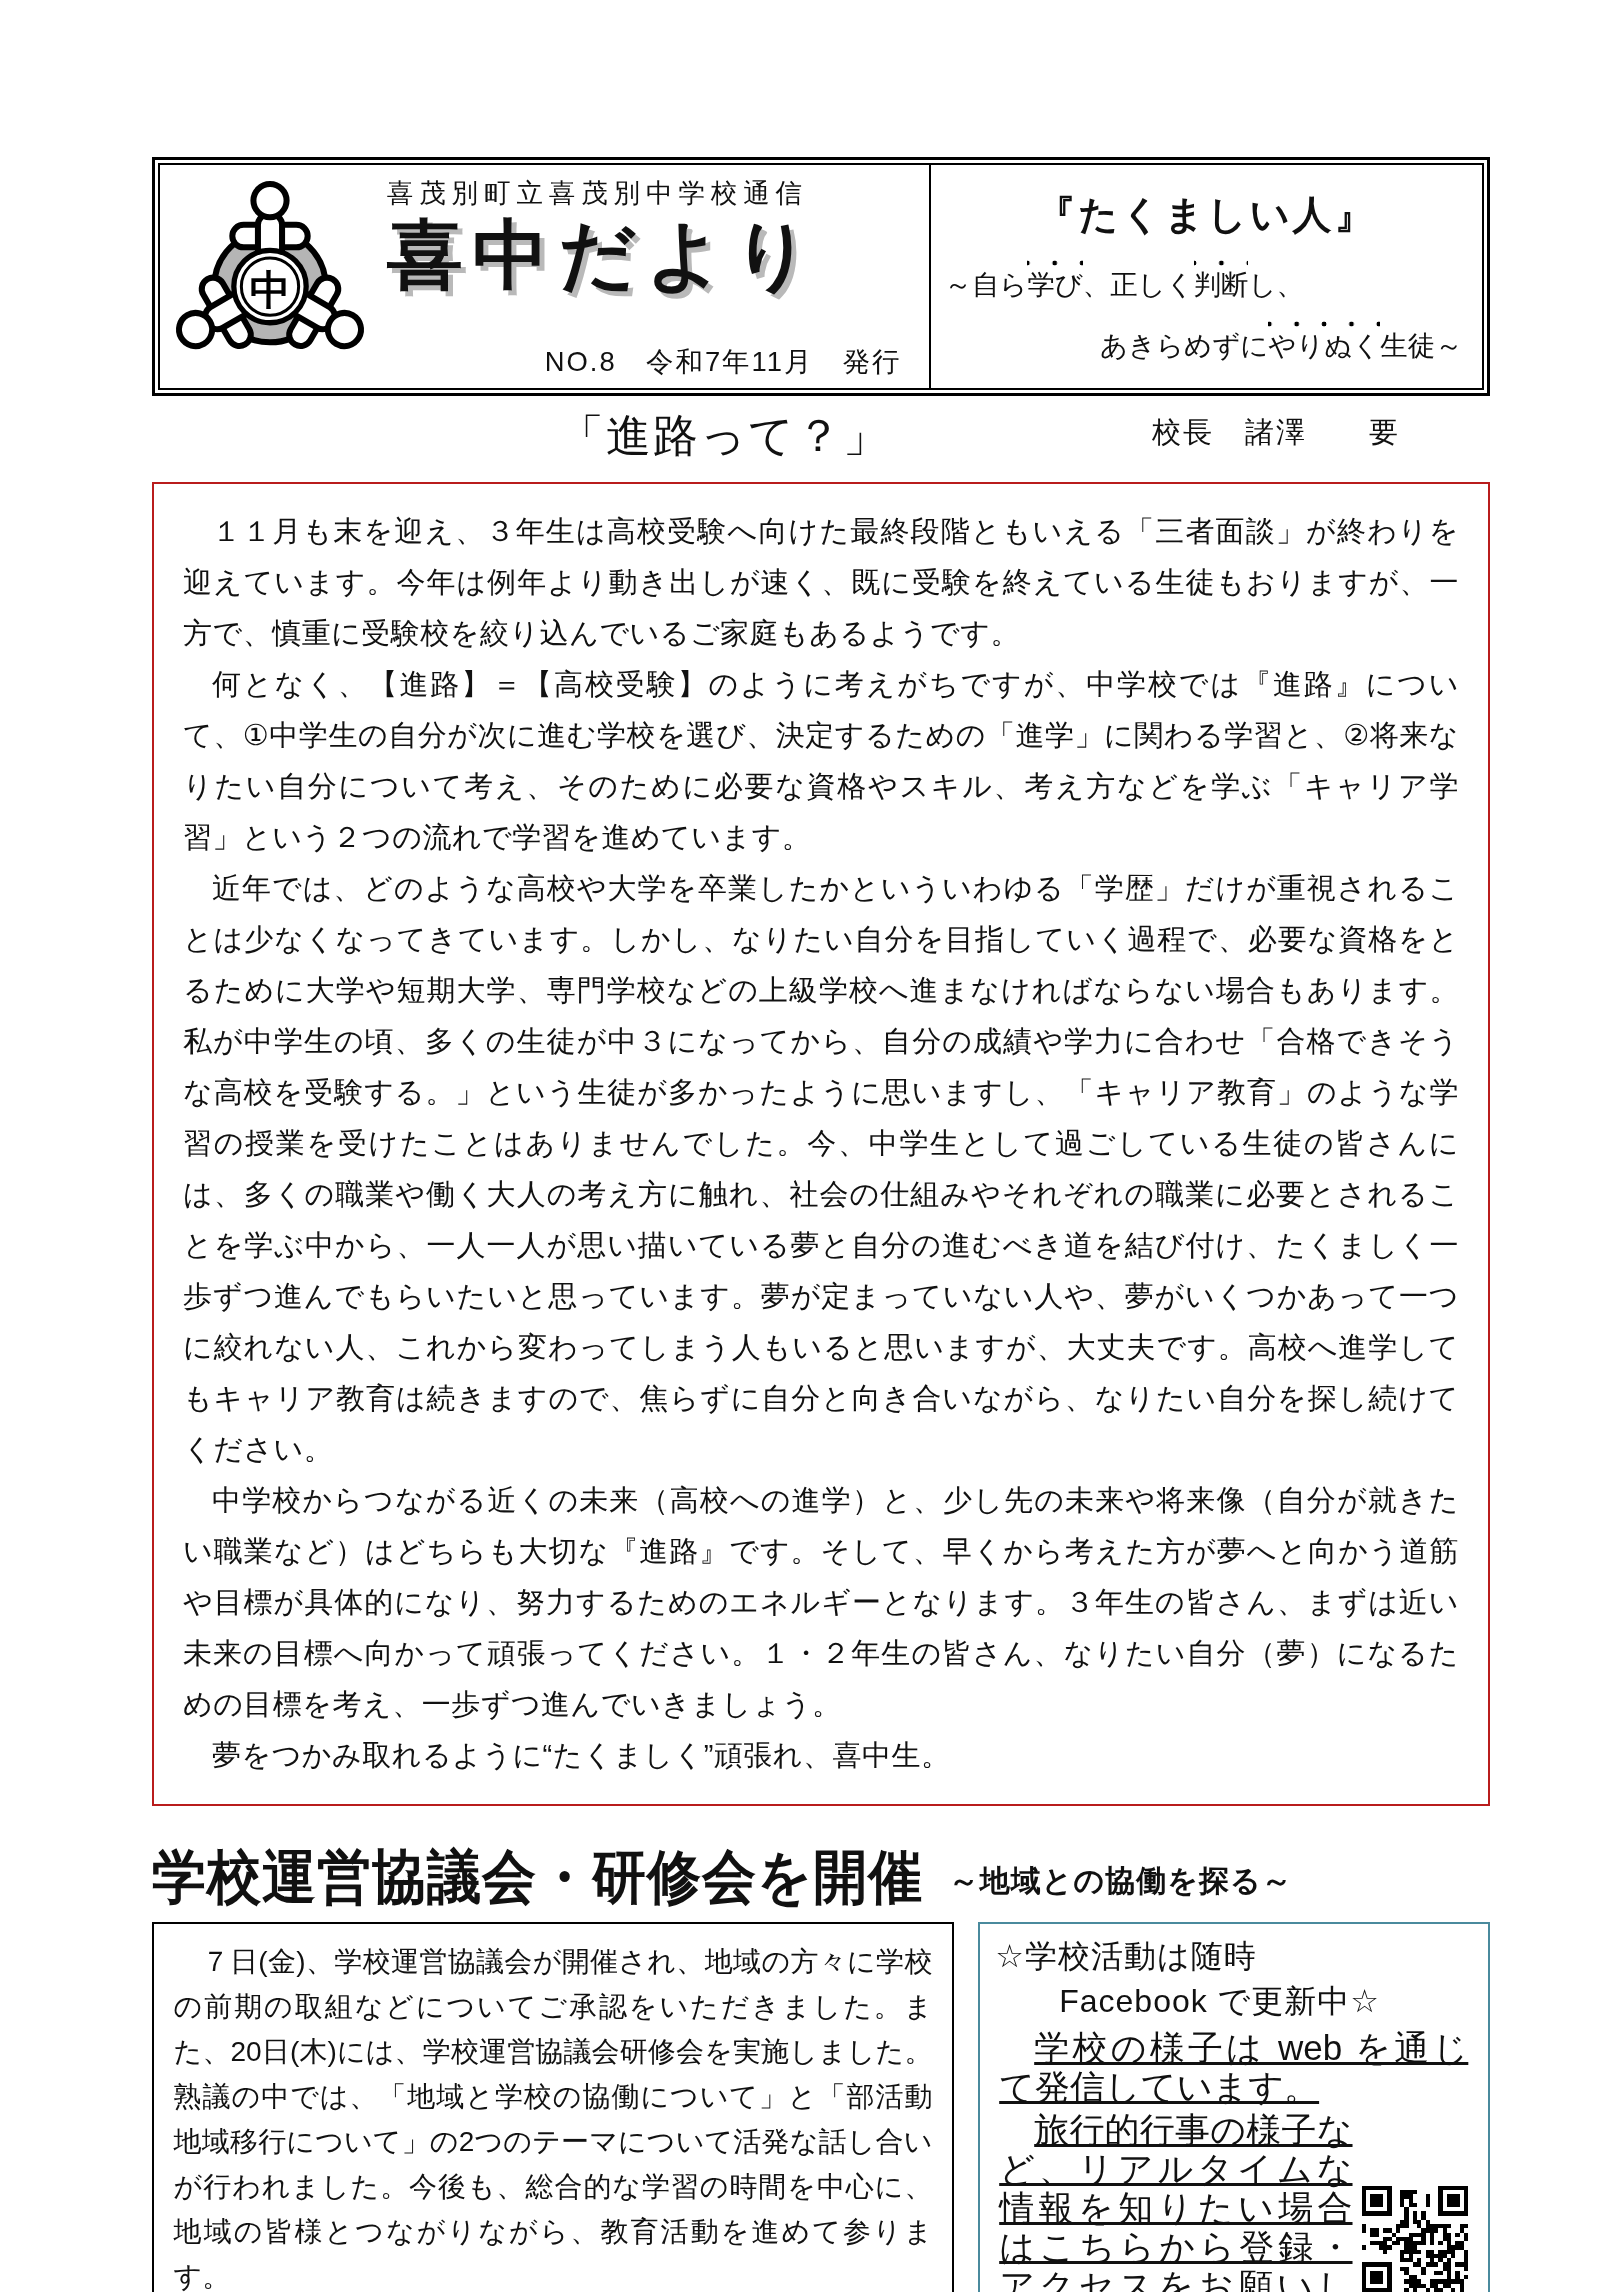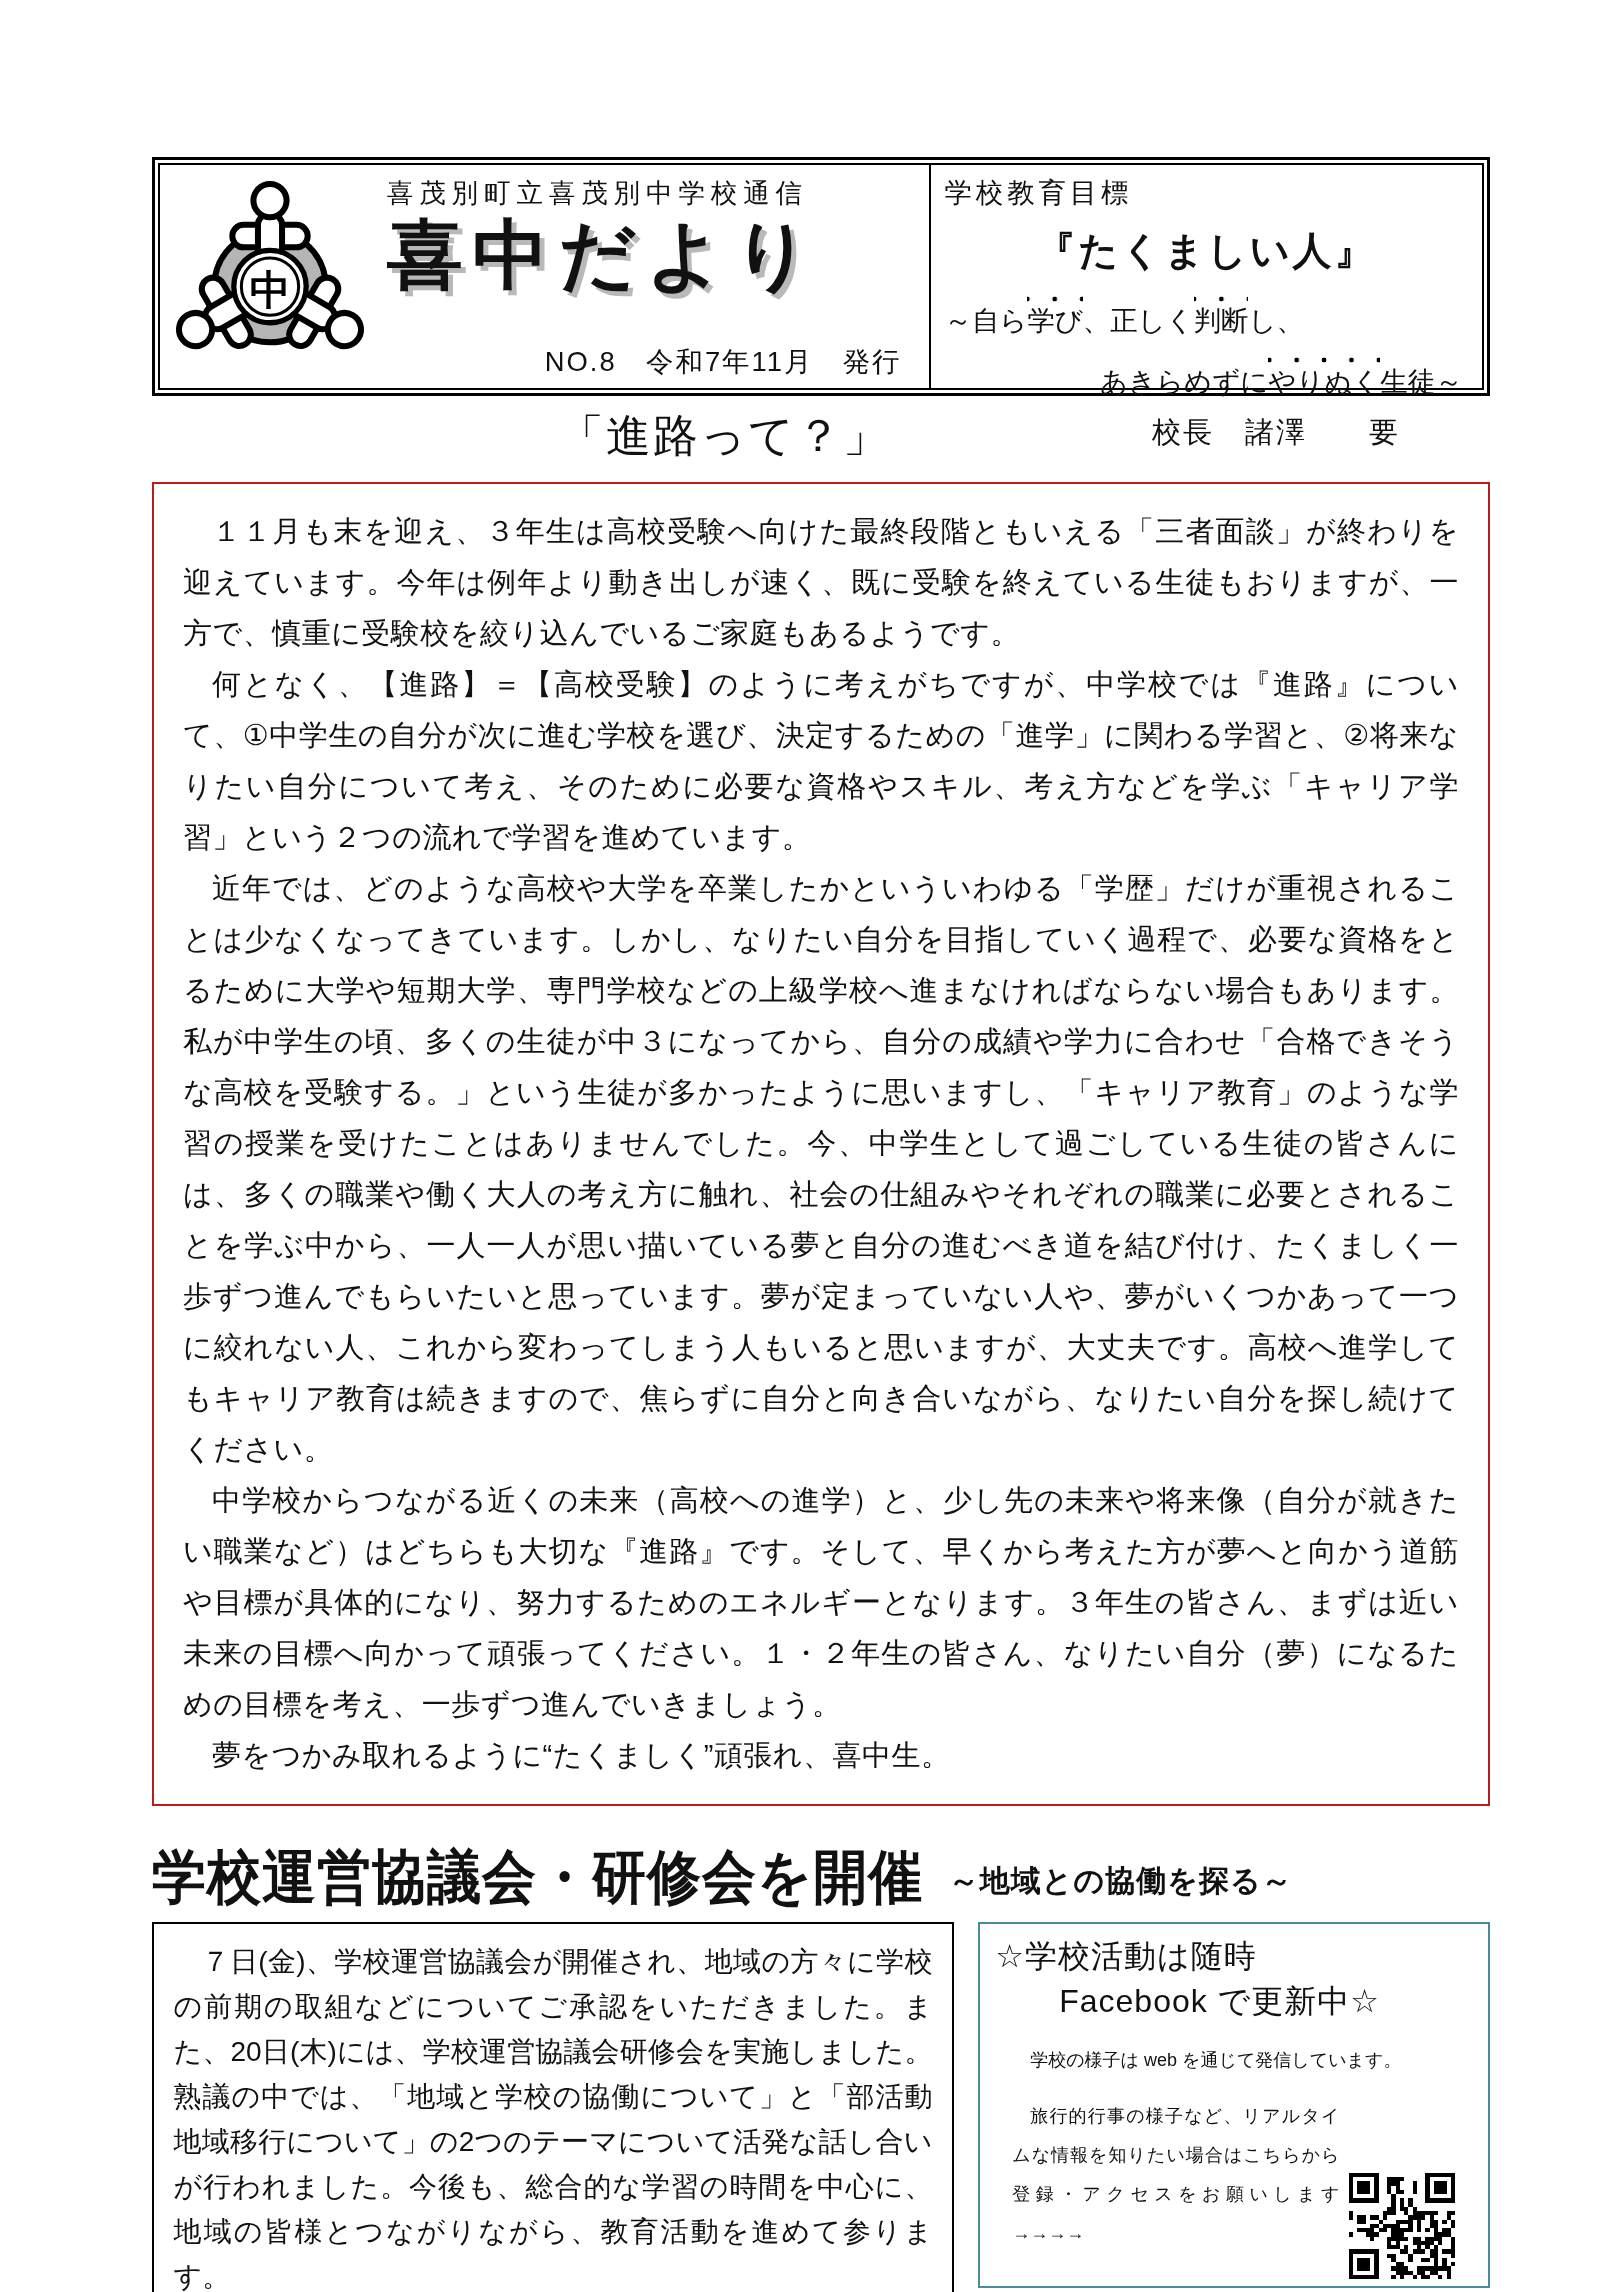--- a/index.html
+++ b/index.html
@@ -64,21 +64,21 @@
     padding:15.7px 19.6px;min-height:341px;
   }
   .left-box p{margin:0;font-size:28px;line-height:45px;text-align:justify;text-indent:1em;}
   .right-box{
     flex:1;margin-left:23.5px;box-sizing:border-box;
     border:2.9px solid #4a8a9d;
     padding:9.8px 15.7px 7.8px 15.7px;min-height:357px;position:relative;
   }
   .fb-title{font-size:32px;line-height:45px;letter-spacing:1px;}
   .fb-title .t2{display:block;padding-left:2em;}
-  .right-box p{margin:17px;font-size:18px;line-height:39px;text-align:justify;}
+  .right-box p{margin:4px;font-size:35px;line-height:39px;text-align:justify;text-decoration:underline;}
   .right-box p.indent{text-indent:1em;}
   .qr-wrap{float:right;width:106px;height:106px;margin:76px 0 0 9.8px;}
   .qr-wrap svg{width:106px;height:106px;display:block;}
 </style>
 </head>
 <body>
 
 <div class="page">
 
   <div class="masthead">
@@ -109,21 +109,20 @@
             <text x="65" y="74" text-anchor="middle" dominant-baseline="central" font-size="27" font-weight="900" fill="#000">中</text>
           </svg>
         </div>
         <div class="mh-left-text">
           <div class="nl-label">喜茂別町立喜茂別中学校通信</div>
           <h1 class="nl-title">喜中だより</h1>
           <div class="nl-issue">NO.8　令和7年11月　発行</div>
         </div>
       </div>
       <div class="mh-right">
-        <div class="goal-label">学校教育目標</div>
         <div class="goal-name">『たくましい人』</div>
         <div class="goal-line l1"><span>～自ら</span><span class="emph">学び</span><span>、正しく</span><span class="emph">判断</span><span>し、</span></div>
         <div class="goal-line l2"><span>あきらめずに</span><span class="emph">やりぬく</span><span>生徒～</span></div>
       </div>
     </div>
   </div>
 
   <div class="title-row">
     <h2 class="article-title">「進路って？」</h2>
     <div class="article-author">校長　諸澤　　要</div>

